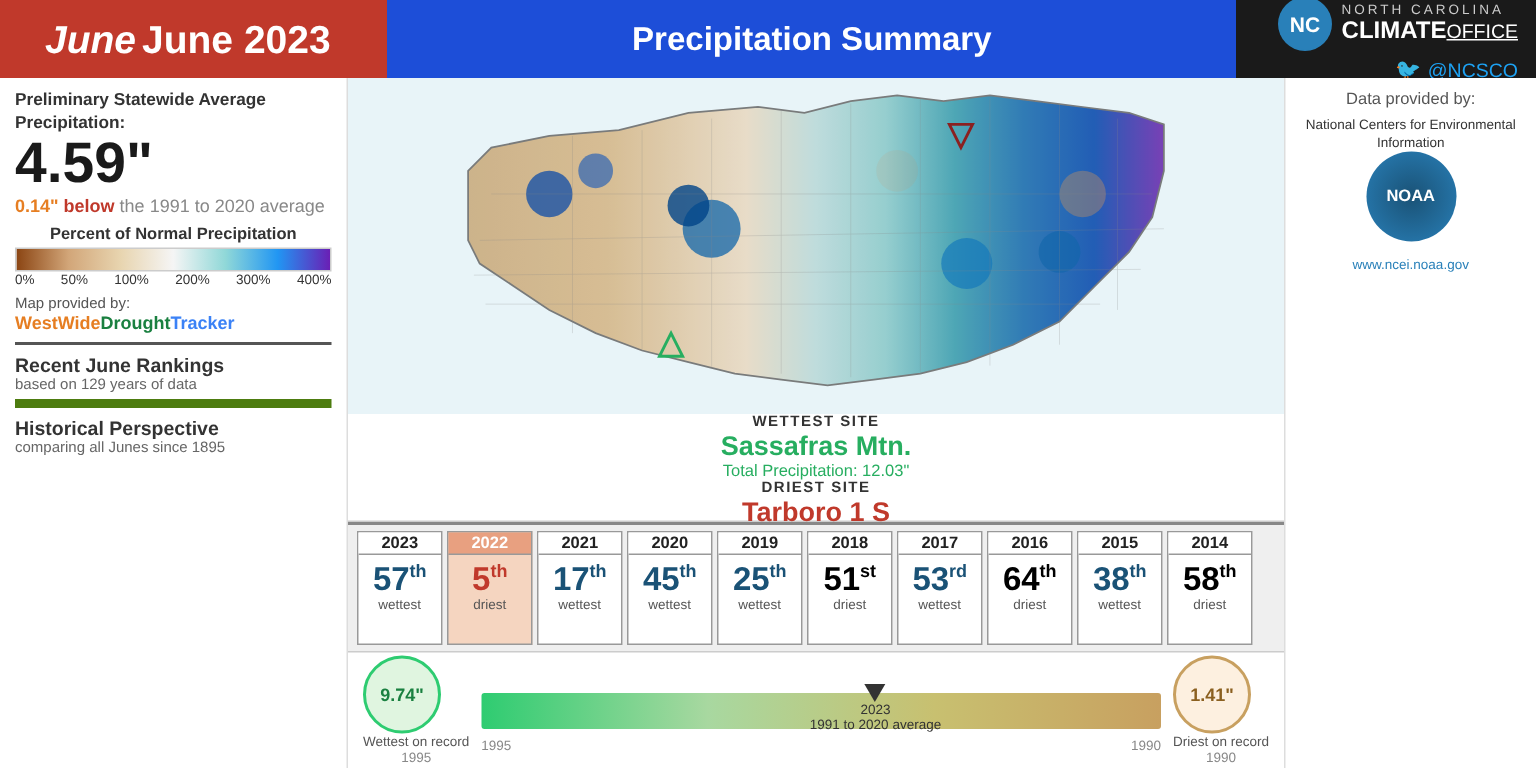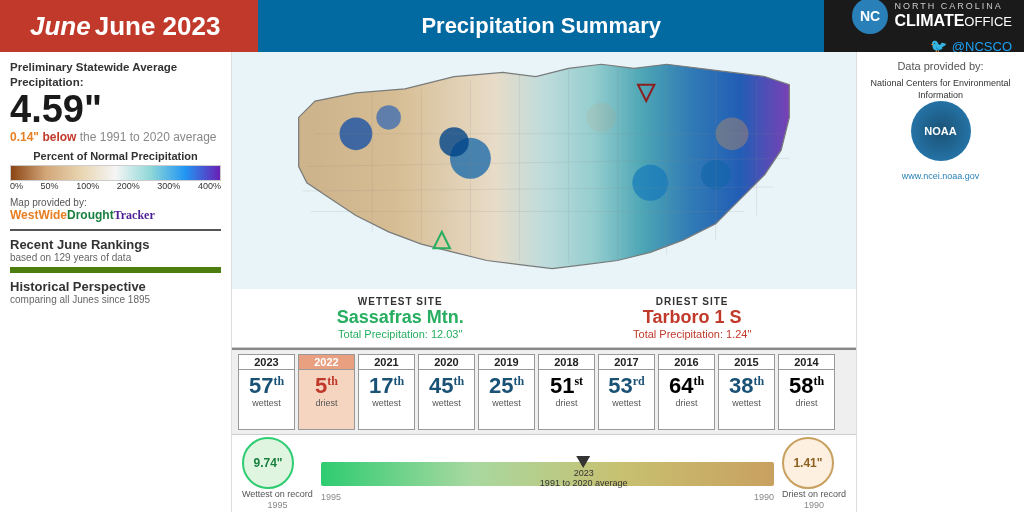--- a/index.html
+++ b/index.html
@@ -26,21 +26,21 @@
       font-weight: bold;
       padding: 8px 30px;
       height: 52px;
       display: flex;
       align-items: center;
       min-width: 240px;
     }
     .header-title span { color: #fff; font-style: italic; margin-right: 8px; }
     .header-subtitle {
       flex: 1;
-      background: #0369a1;
+      background: #1d4ed8;
       color: #fff;
       font-size: 22px;
       font-weight: bold;
       height: 52px;
       display: flex;
       align-items: center;
       justify-content: center;
     }
     .header-logo {
       background: #1a1a1a;
@@ -147,20 +147,21 @@
       overflow: hidden;
     }
 
     .sites-row {
       height: 72px;
       display: flex;
       align-items: center;
       justify-content: space-around;
       border-bottom: 1px solid #ccc;
       padding: 0 20px;
+      flex-direction: column;
     }
 
     .rank-row {
       height: 88px;
       background: #efefef;
       border-top: 2px solid #888;
       display: flex;
       align-items: center;
       padding: 4px 6px;
       gap: 3px;
@@ -195,21 +196,21 @@
       padding: 1px 0;
       background: #fff;
       color: #222;
     }
     .rank-cell .rank-number {
       font-size: 22px;
       font-weight: bold;
       line-height: 1.1;
       padding-top: 4px;
     }
-    .rank-cell .rank-number sup { font-size: 12px; font-family: Liberation Serif, serif; }
+    .rank-cell .rank-number sup { font-size: 12px; }
     .rank-cell .rank-type {
       font-size: 9px;
       color: #555;
     }
     .rank-cell.driest {
       background: #f5d5c0;
     }
     .rank-cell.driest .year-label { background: #e8a080; color: #fff; }
 
     
@@ -280,21 +281,21 @@
       <div class="logo-top">
         <div class="nc-logo">
           <svg width="36" height="36" viewBox="0 0 36 36">
             <circle cx="18" cy="18" r="17" fill="#2980b9"></circle>
             <text x="18" y="23" text-anchor="middle" font-size="14" font-weight="bold" fill="white">NC</text>
           </svg>
         </div>
         <div class="logo-text-right">
           <span class="small-north">NORTH CAROLINA</span>
           <span style="font-size:16px;font-weight:bold;color:#fff;">
-            <span>CLIMATE</span><span style="font-weight:normal;font-size:13px;">OFFICE</span>
+            <span>CLIMATE</span><span style="font-weight:normal;font-size:13px;text-decoration:underline;">OFFICE</span>
           </span>
         </div>
       </div>
       <div style="display:flex;align-items:center;gap:4px;margin-top:3px;">
         <span style="color:#1da1f2;font-size:14px;">🐦</span>
         <span class="twitter-handle">@NCSCO</span>
       </div>
     </div>
   </div>
 
@@ -321,21 +322,21 @@
           <span>200%</span>
           <span>300%</span>
           <span>400%</span>
         </div>
       </div>
 
       <div style="font-size:10px;color:#555;margin-bottom:6px;">
         <div>Map provided by:</div>
         <div style="cursor:pointer;">
           <span style="color:#e67e22;font-weight:bold;font-size:12px;">
-            <span style="color:#e67e22;">WestWide</span><span style="color:#1a8040;">Drought</span><span style="color:#4c1d95;font-family:Liberation Serif, serif;">Tracker</span>
+            <span style="color:#e67e22;">WestWide</span><span style="color:#1a8040;">Drought</span><span style="color:#3b82f6;">Tracker</span>
           </span>
         </div>
       </div>
 
       <div style="border-top:2px solid #555;padding-top:6px;margin-bottom:4px;">
         <div style="font-size:13px;font-weight:bold;color:#333;">Recent June Rankings</div>
         <div style="font-size:10px;color:#666;">based on 129 years of data</div>
       </div>
 
       <div style="border-top:6px solid #4d7c0f;padding-top:6px;">

